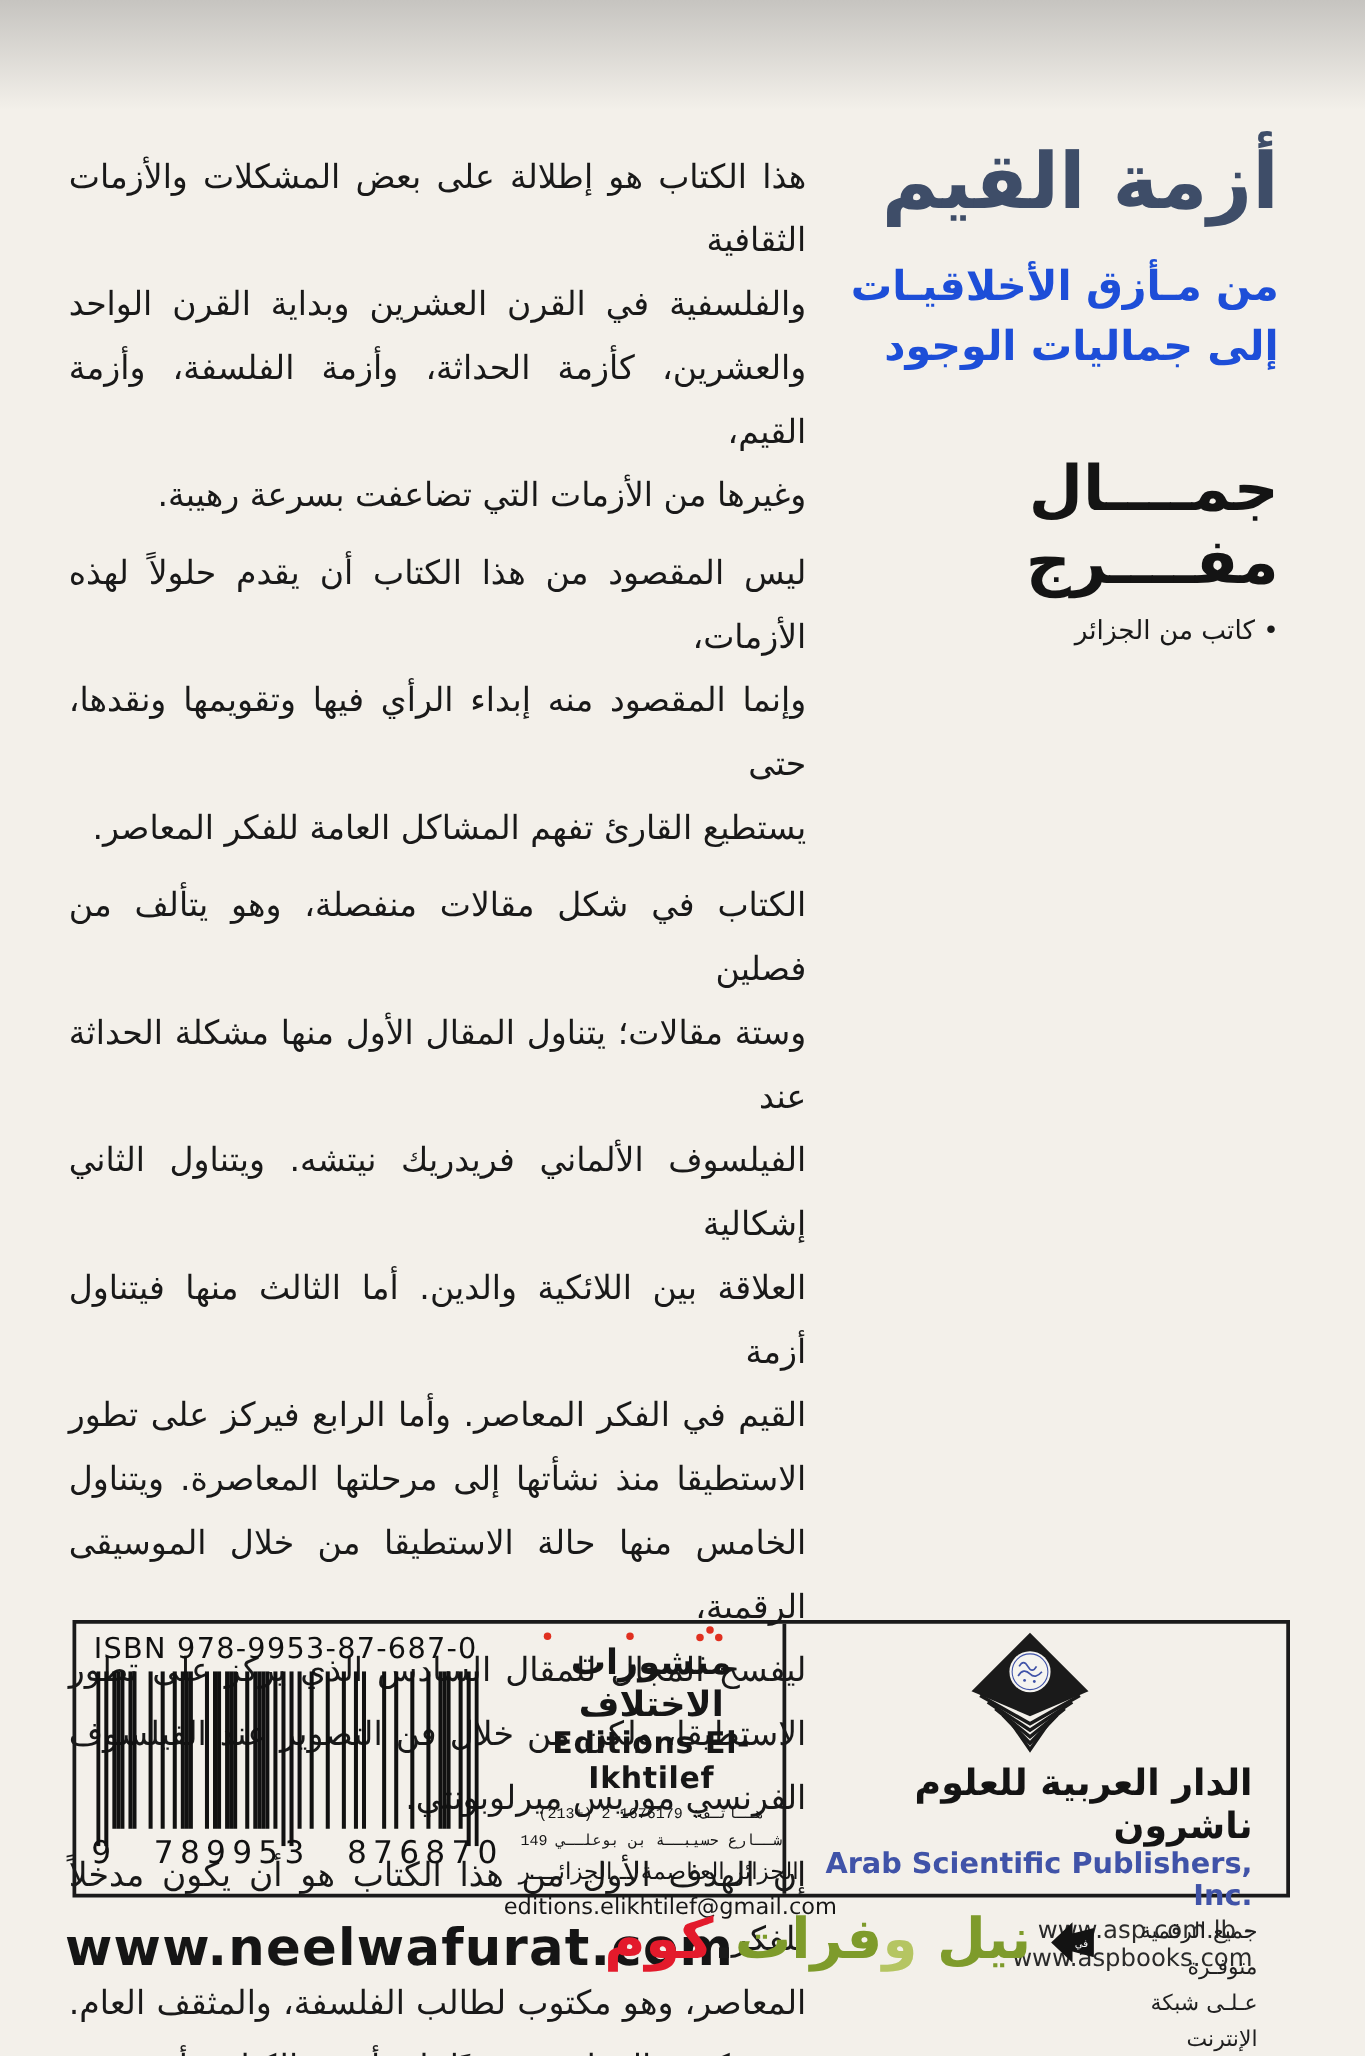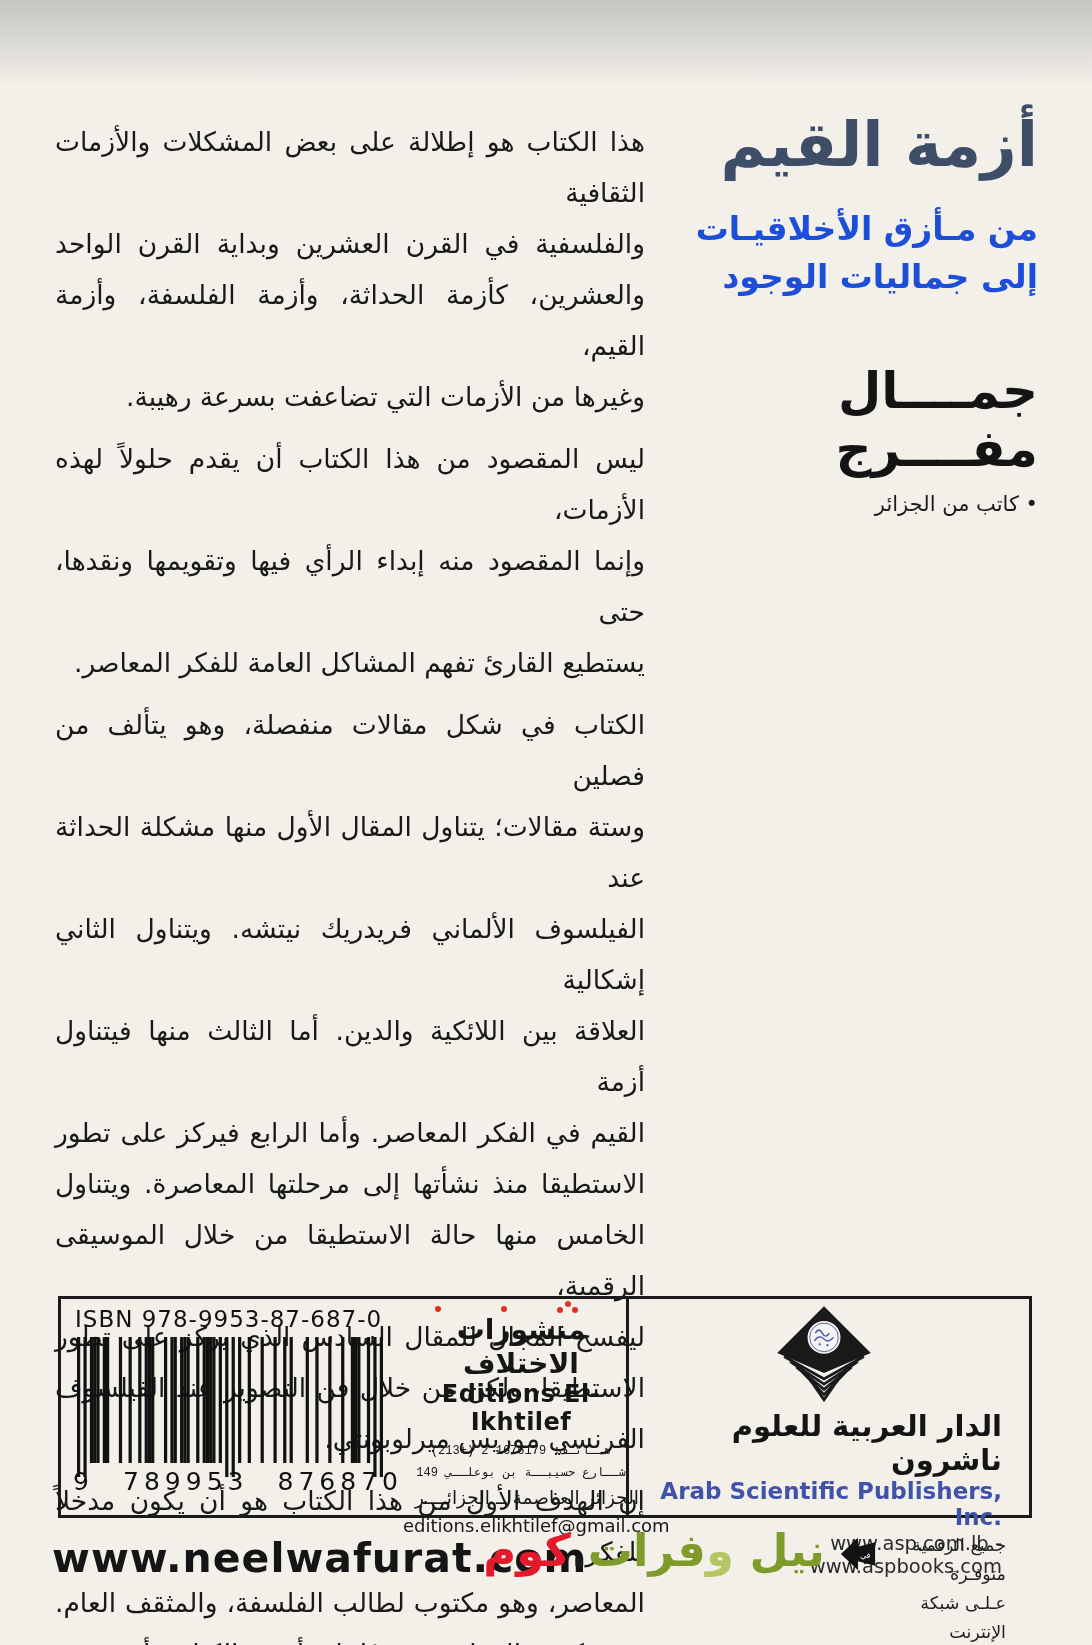--- a/index.html
+++ b/index.html
@@ -5,21 +5,21 @@
   html,body{margin:0;padding:0;background:#8a8a8a;}
   .page{
     position:relative;width:1092px;height:1645px;margin:0 auto;
     background:#f3f0ea;overflow:hidden;
     font-family:"DejaVu Sans",sans-serif;direction:rtl;
   }
   .top-fade{position:absolute;top:0;left:0;right:0;height:88px;
     background:linear-gradient(#c6c4c0,rgba(243,240,234,0));}
 
   
-  .header{position:absolute;top:110px;right:54px;width:380px;}
+  .header{position:absolute;top:110px;right:69px;width:380px;}
   .book-title{font-size:62px;font-weight:bold;color:#3e4d68;line-height:1.12;letter-spacing:-1px;}
   .book-subtitle{font-size:33px;font-weight:bold;color:#1d4ed8;line-height:48px;margin-top:26px;}
   .book-author{font-size:50px;font-weight:bold;color:#141414;margin-top:61px;}
   .author-note{font-size:21px;color:#1a1a1a;margin-top:14px;padding-left:6px;}
 
   
   .body-text{position:absolute;top:116px;left:55px;width:590px;color:#191919;}
   .bl{font-size:26.5px;line-height:51px;}
   .bl.j{text-align:justify;text-align-last:justify;text-justify:inter-word;}
   .bl.end{text-align:right;}

